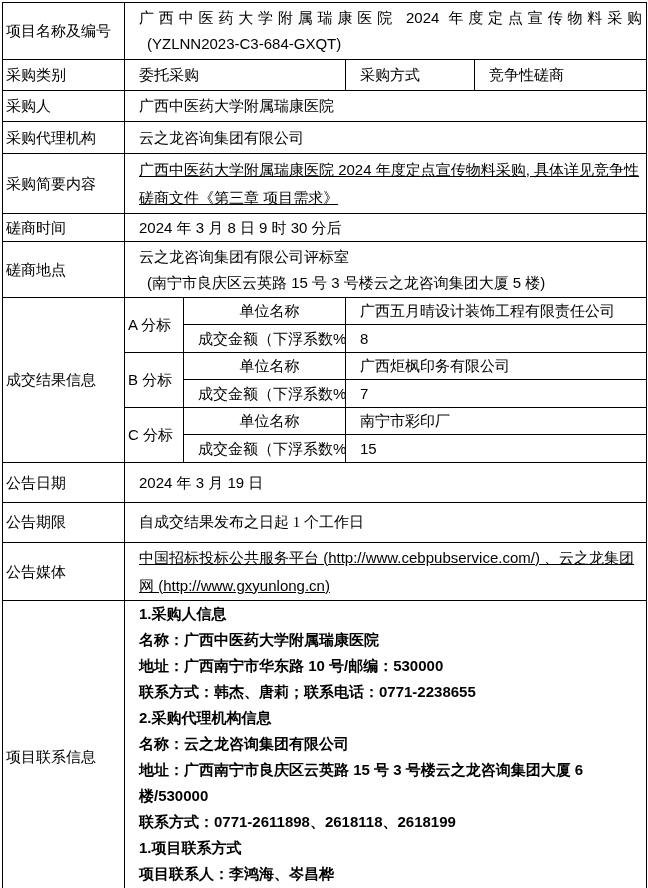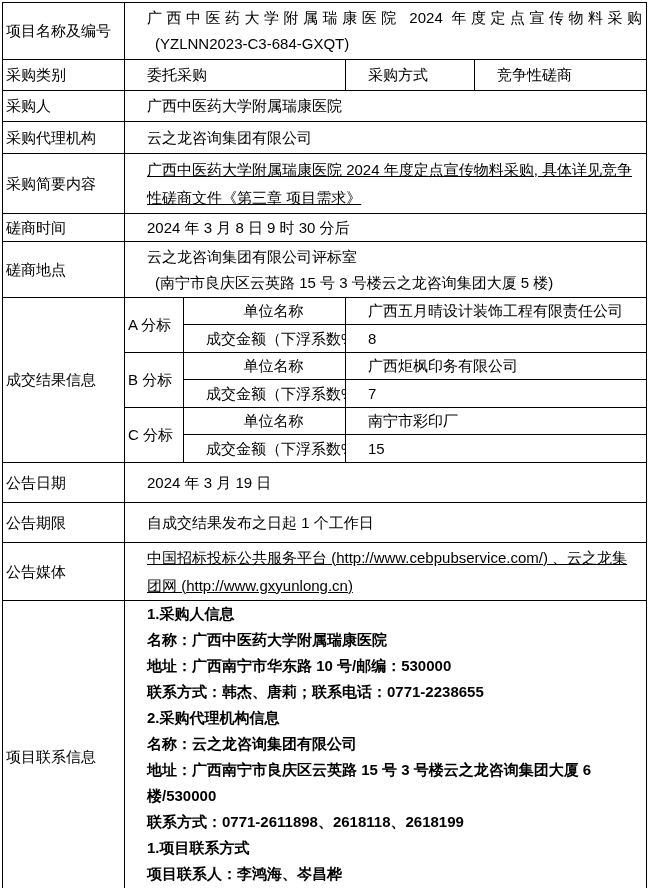--- a/index.html
+++ b/index.html
@@ -18,33 +18,33 @@
   }
   td {
     border: 1px solid #000000;
     font-size: 15px;
     vertical-align: middle;
     text-align: left;
     padding: 0 4px 0 3px;
     overflow: hidden;
     line-height: 1.45;
   }
-  td.val { padding-left: 22px; }
+  td.val { padding-left: 14px; }
   
   tr.r-project  td { height: 57px; }
   tr.r-cat      td { height: 31px; }
   tr.r-buyer    td { height: 31px; }
   tr.r-agency   td { height: 32px; }
   tr.r-summary  td { height: 60px; }
   tr.r-time     td { height: 28px; margin-left: 36px; }
   tr.r-place    td { height: 56px; }
   tr.r-sub      td { height: 27px; }
   tr.r-sub2     td { height: 28px; }
   tr.r-adate    td { height: 40px; }
-  tr.r-aperiod  td { height: 40px; }
+  tr.r-aperiod  td { height: 40px; font-family: Liberation Serif, serif; }
   tr.r-media    td { height: 58px; }
   tr.r-contact  td { height: 288px; }
   
   .line { line-height: 26px; }
   .justify-line {
     text-align: justify;
     text-align-last: justify;
     line-height: 26px;
   }
   .indent { padding-left: 8px; }

